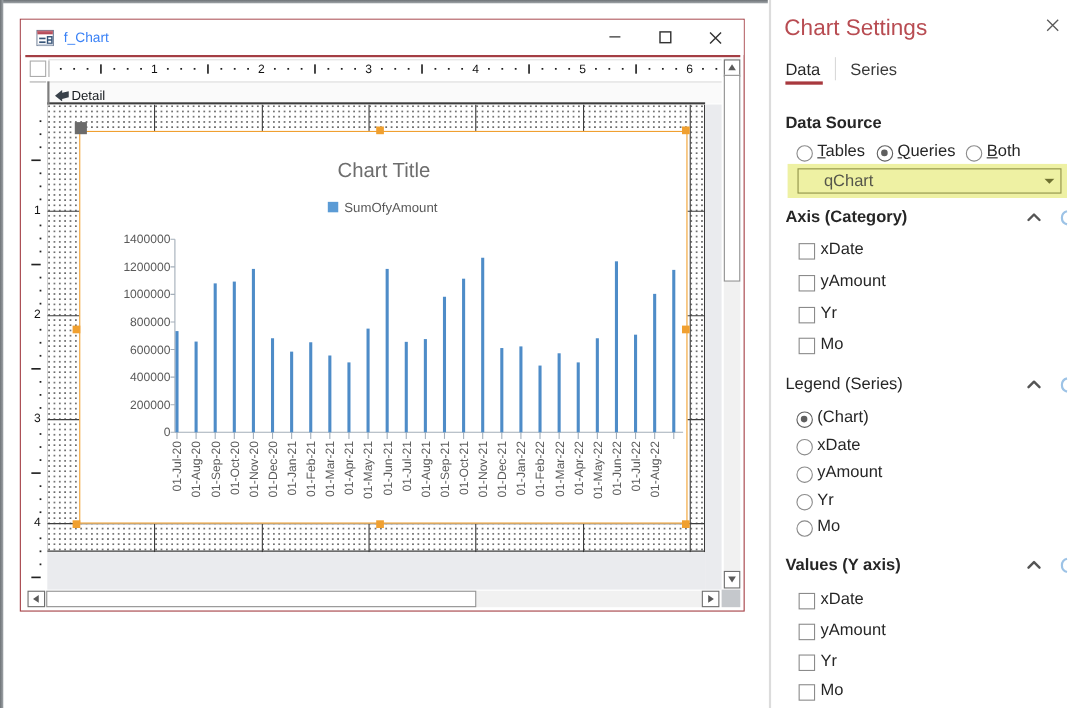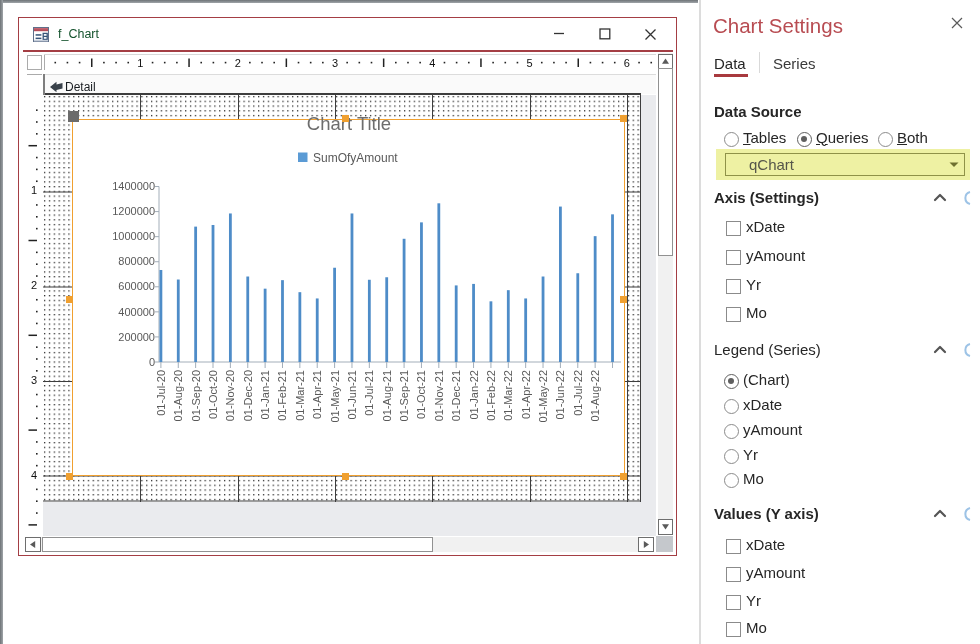--- a/index.html
+++ b/index.html
@@ -18,21 +18,21 @@
 <svg width="16" height="15" class="abs" style="left:33px;top:27px">
 <rect x="0.5" y="0.5" width="15" height="14" fill="#fff" stroke="#60708A" stroke-width="1"></rect>
 <rect x="1" y="1" width="14" height="3.2" fill="#B54B58"></rect>
 <rect x="1" y="1" width="14" height="1.4" fill="#C46673"></rect>
 <rect x="2.6" y="7.2" width="5.8" height="1.5" fill="#365478"></rect>
 <rect x="2.6" y="10.6" width="5.8" height="1.5" fill="#365478"></rect>
 <rect x="10.2" y="6.4" width="4" height="6" fill="none" stroke="#365478" stroke-width="1.3"></rect>
 <line x1="10.2" y1="9.4" x2="14.2" y2="9.4" stroke="#365478" stroke-width="1.3"></line>
 <rect x="1" y="12.8" width="14" height="1.6" fill="#C6CEDA"></rect>
 </svg>
-<div class="abs" style="left:58px;top:27px;font-size:12.5px;color:#14532d">f_Chart</div>
+<div class="abs" style="left:58px;top:27px;font-size:12.5px;color:#3b82f6">f_Chart</div>
 <svg width="14" height="14" class="abs" style="left:553px;top:27px">
     <line x1="1" y1="6.5" x2="11" y2="6.5" stroke="#333" stroke-width="1.3"></line>
   </svg>
 <svg width="14" height="14" class="abs" style="left:599px;top:28px">
     <rect x="1" y="1" width="9.8" height="9.8" fill="none" stroke="#333" stroke-width="1.3"></rect>
   </svg>
 <svg width="14" height="14" class="abs" style="left:644px;top:28px">
     <path d="M1.5 1.5 L11.5 11.5 M11.5 1.5 L1.5 11.5" stroke="#333" stroke-width="1.3"></path>
   </svg>
 
@@ -170,21 +170,21 @@
       <line x1="0" y1="97" x2="598" y2="97" stroke="#3D3D3D" stroke-width="1"></line>
       <line x1="0" y1="192" x2="598" y2="192" stroke="#3D3D3D" stroke-width="1"></line>
       <line x1="0" y1="286.5" x2="598" y2="286.5" stroke="#3D3D3D" stroke-width="1"></line>
       <line x1="0" y1="381" x2="598" y2="381" stroke="#3D3D3D" stroke-width="1"></line>
       <line x1="0" y1="406" x2="598" y2="406" stroke="#3D3D3D" stroke-width="1"></line>
 <line x1="597.5" y1="0" x2="597.5" y2="407" stroke="#3D3D3D" stroke-width="1"></line>
 </svg>
   </div>
 
 <div class="abs" style="left:72px;top:119px;width:551px;height:355px;border:1.5px solid #F0A030;background:#fff"></div>
-<div class="abs" style="left:72px;top:104px;width:450px;height:358px">
+<div class="abs" style="left:72px;top:135px;width:450px;height:358px">
     <svg width="554" height="358" style="position:absolute;left:0;top:0">
 <text x="277" y="26" text-anchor="middle" font-size="18.5" fill="#6D6D6D">Chart Title</text>
 <rect x="226" y="48.5" width="9.5" height="9.5" fill="#5B9BD5"></rect>
 <text x="241" y="57.5" font-size="12" fill="#595959">SumOfyAmount</text>
 <line x1="83.0" y1="82.51" x2="87.0" y2="82.51" stroke="#A3AEB9" stroke-width="1"></line>
       <line x1="83.0" y1="107.58" x2="87.0" y2="107.58" stroke="#A3AEB9" stroke-width="1"></line>
       <line x1="83.0" y1="132.65" x2="87.0" y2="132.65" stroke="#A3AEB9" stroke-width="1"></line>
       <line x1="83.0" y1="157.72" x2="87.0" y2="157.72" stroke="#A3AEB9" stroke-width="1"></line>
       <line x1="83.0" y1="182.79" x2="87.0" y2="182.79" stroke="#A3AEB9" stroke-width="1"></line>
       <line x1="83.0" y1="207.86" x2="87.0" y2="207.86" stroke="#A3AEB9" stroke-width="1"></line>
@@ -330,21 +330,21 @@
 <div style="position:absolute;left:801px;top:135.5px;width:6px;height:6px;border-radius:50%;background:#5F5F5F"></div>
 <div style="position:absolute;left:816px;top:128.5px;font-size:15px;color:#262626"><span style="text-decoration:underline">Q</span>ueries</div>
 <div style="position:absolute;left:878px;top:131.5px;width:13px;height:13px;border:1px solid #8B8B8B;border-radius:50%;background:#fff"></div>
 <div style="position:absolute;left:897px;top:128.5px;font-size:15px;color:#262626"><span style="text-decoration:underline">B</span>oth</div>
 <div style="position:absolute;left:716px;top:149px;width:254px;height:31px;background:#EEF1A3"></div>
 <div style="position:absolute;left:725px;top:153px;width:240px;height:22.5px;border:1.5px solid #8F9248;box-sizing:border-box"></div>
 <div style="position:absolute;left:749px;top:156px;font-size:15px;color:#55564A">qChart</div>
 <svg width="11" height="7" style="position:absolute;left:949px;top:162px">
     <path d="M0.5 0.5 L9.5 0.5 L5 5 Z" fill="#6E7030"></path>
   </svg>
-<div style="position:absolute;left:714px;top:189px;font-size:15px;font-weight:bold;color:#262626">Axis (Settings)</div>
+<div style="position:absolute;left:714px;top:189px;font-size:15px;font-weight:bold;color:#262626">Axis (Category)</div>
 <svg width="26" height="14" style="position:absolute;left:933px;top:191px">
     <path d="M2 9 L7 4 L12 9" stroke="#555" stroke-width="2.2" fill="none" stroke-linecap="round" stroke-linejoin="round"></path>
   </svg>
 <svg width="14" height="16" style="position:absolute;left:959px;top:190px">
     <path d="M11 2 A6.2 6.2 0 0 0 11 14" stroke="#9DC3E6" stroke-width="2" fill="none"></path>
   </svg>
 <div style="position:absolute;left:726px;top:221px;width:13px;height:13px;border:1px solid #8B8B8B;background:#fff"></div>
 <div style="position:absolute;left:746px;top:218px;font-size:15px;color:#262626">xDate</div>
 <div style="position:absolute;left:726px;top:250px;width:13px;height:13px;border:1px solid #8B8B8B;background:#fff"></div>
 <div style="position:absolute;left:746px;top:247px;font-size:15px;color:#262626">yAmount</div>

